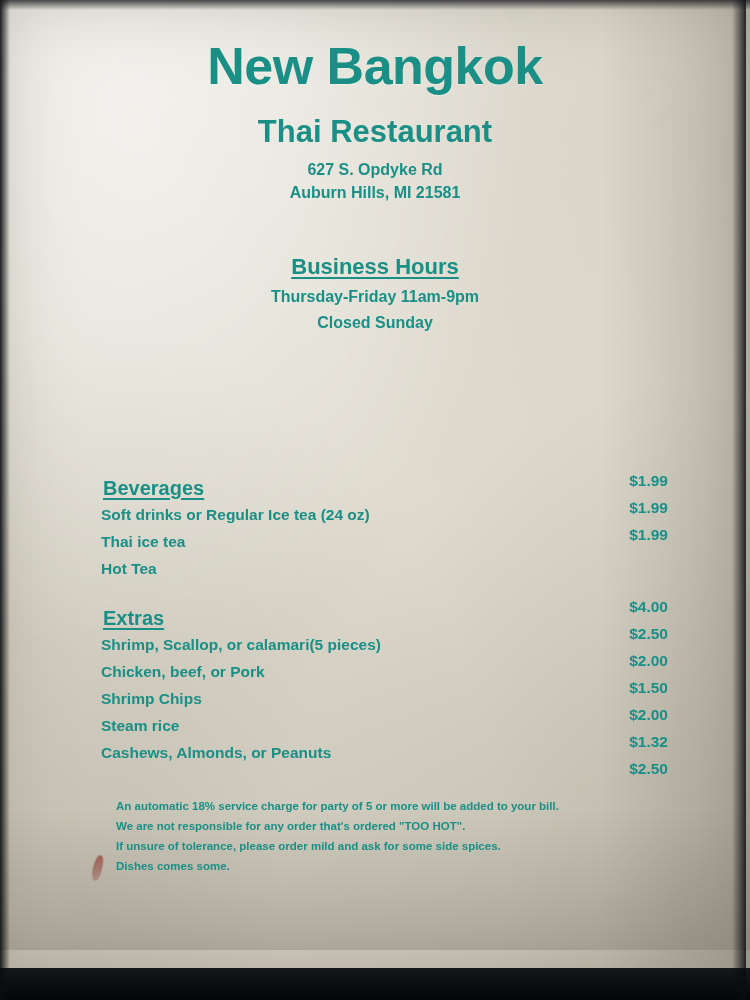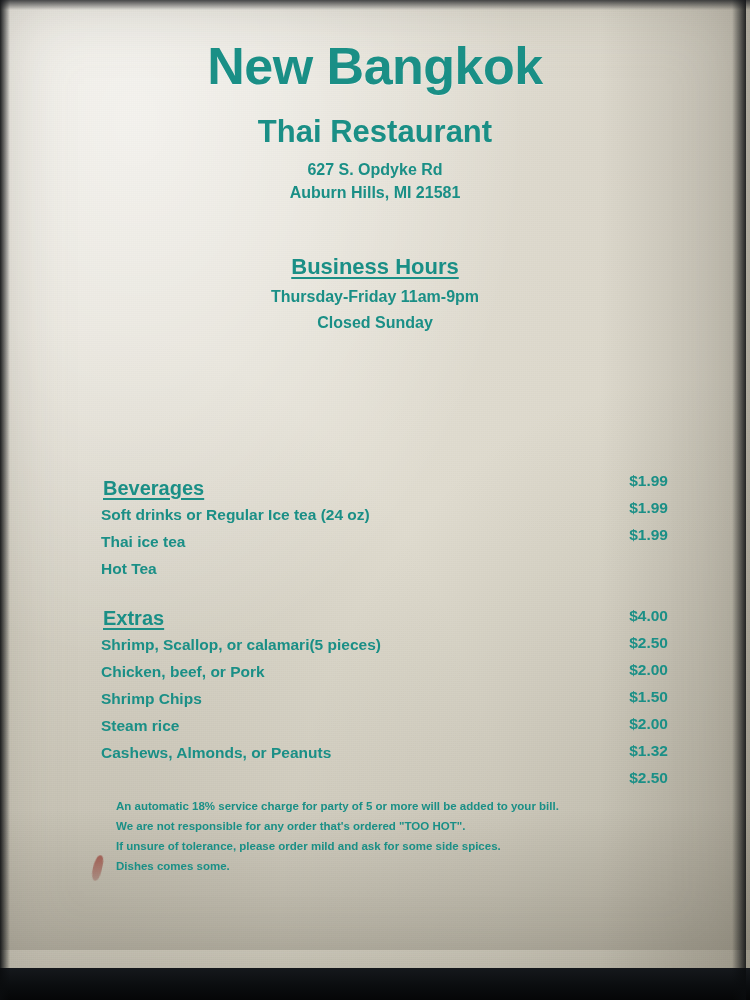--- a/index.html
+++ b/index.html
@@ -168,21 +168,21 @@
     top: 0px;
     text-align: right;
   }
   .price {
     font-size: 15.5px;
     font-weight: bold;
     color: #1a8f86;
     line-height: 27px;
   }
   #beverages-section .prices { top: 4px; margin-top: 8px; }
-  #extras-section .prices { top: 17px; }
+  #extras-section .prices { top: 8px; }
 
   #notes {
     position: absolute;
     left: 116px;
     top: 796px;
     width: 520px;
   }
   .note-line {
     font-size: 11.5px;
     font-weight: bold;

